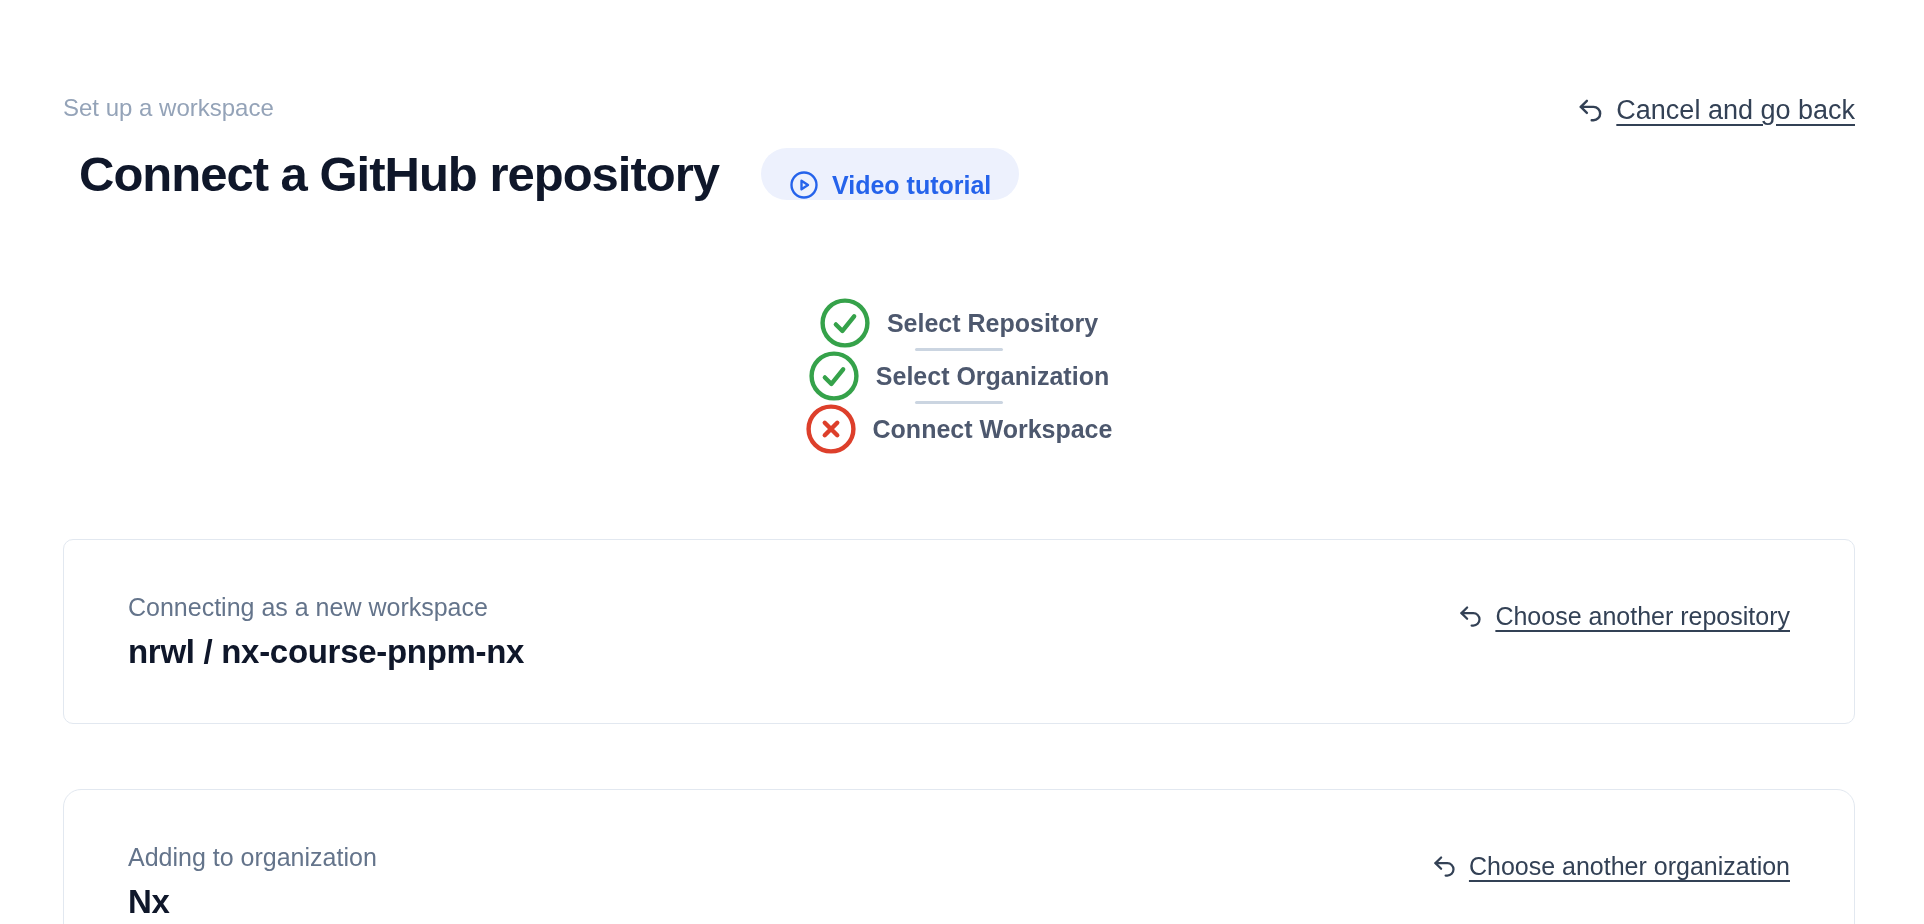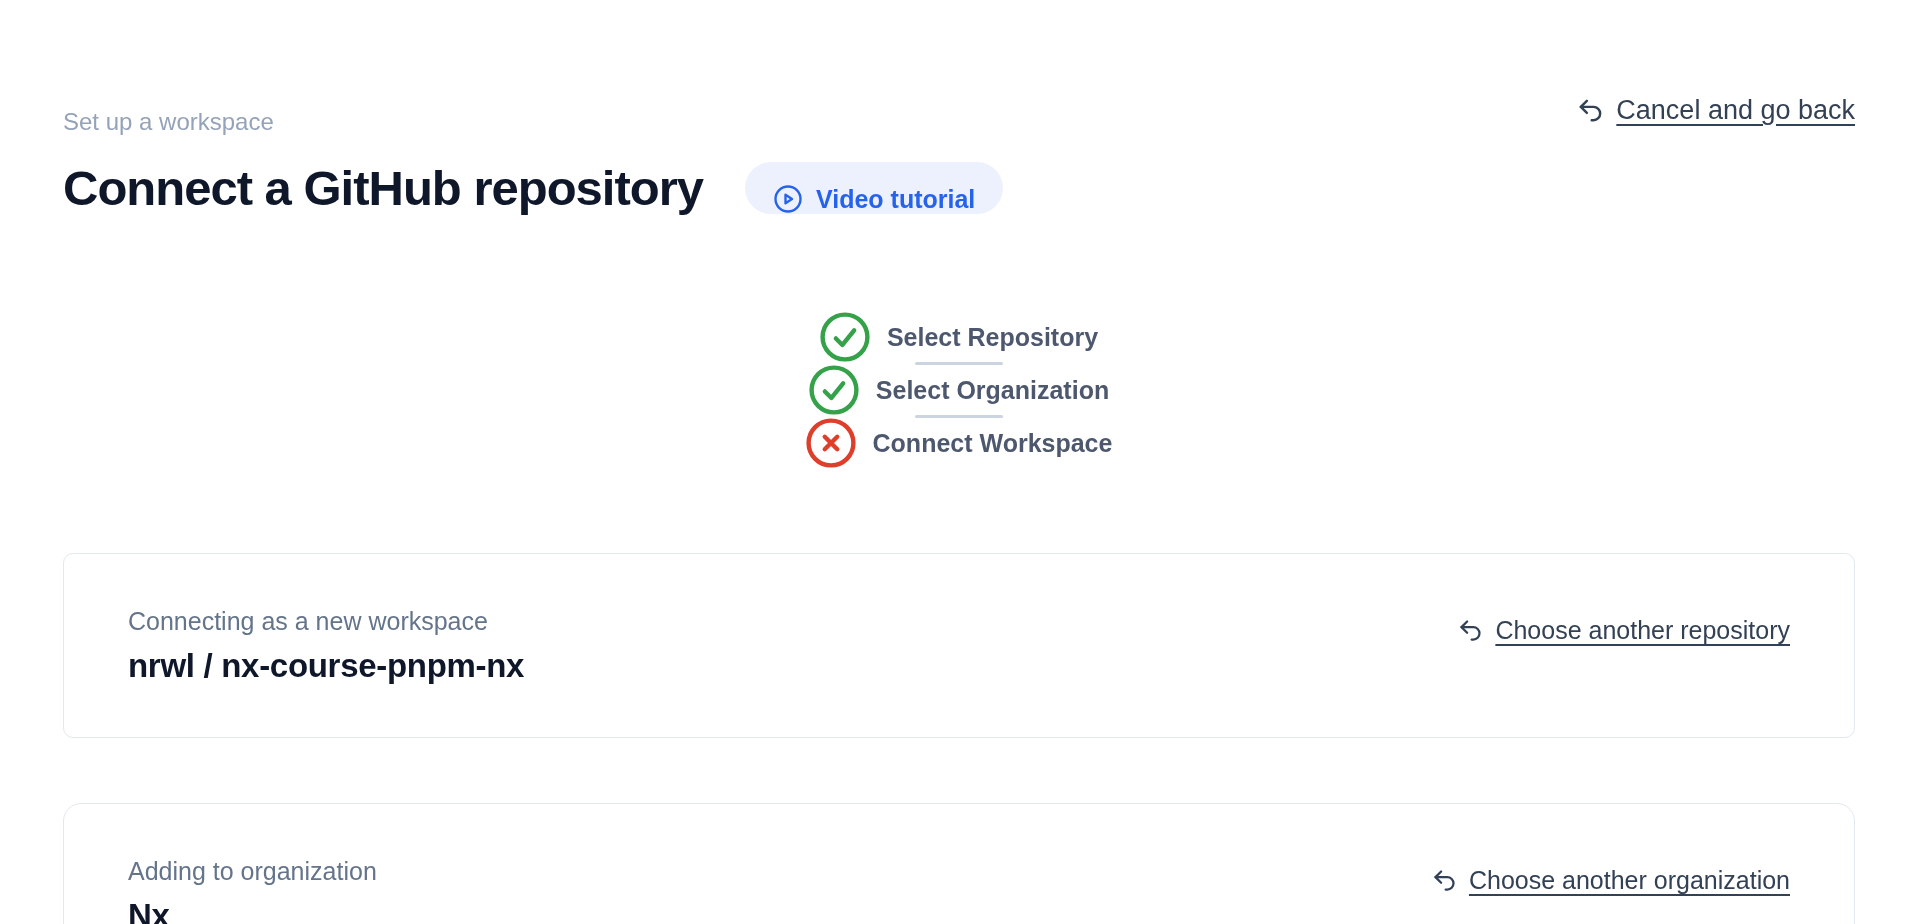--- a/index.html
+++ b/index.html
@@ -7,22 +7,22 @@
     width: 1924px; height: 924px;
     background: #ffffff;
     font-family: "Liberation Sans", "DejaVu Sans", sans-serif;
     color: #0f172a;
     overflow: hidden;
   }
   .page { width: 1924px; height: 924px; padding: 0 69px 0 63px; }
 
   
   .header { margin-top: 92px; display: flex; justify-content: space-between; align-items: flex-start; }
-  .eyebrow { margin-top: 16px; font-size: 24px; line-height: 1.2; color: #94a3b8; font-weight: 400; }
-  .title-row { margin-top: 23px; display: flex; align-items: center; gap: 42px; }
+  .eyebrow { margin-top: 2px; font-size: 24px; line-height: 1.2; color: #94a3b8; font-weight: 400; }
+  .title-row { margin-top: 23px; display: flex; align-items: center; gap: 42px; margin-left: 16px; }
   .page-title { font-size: 49px; line-height: 1.15; font-weight: 800; letter-spacing: -1px; color: #0f172a; }
   .video-pill {
     height: 52px; padding: 0 28px; border: none; border-radius: 9999px;
     background: #edf1fd; color: #2563eb;
     font-family: inherit; font-size: 25px; font-weight: 700;
     display: inline-flex; align-items: flex-end; gap: 13px; cursor: pointer; white-space: nowrap;
   }
   .video-pill svg { display: block; }
 
   .link {

